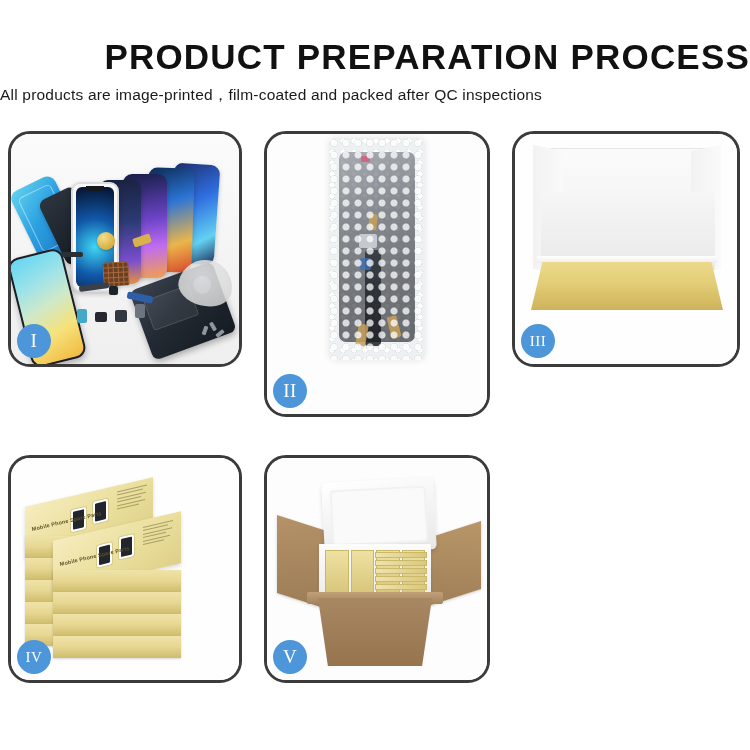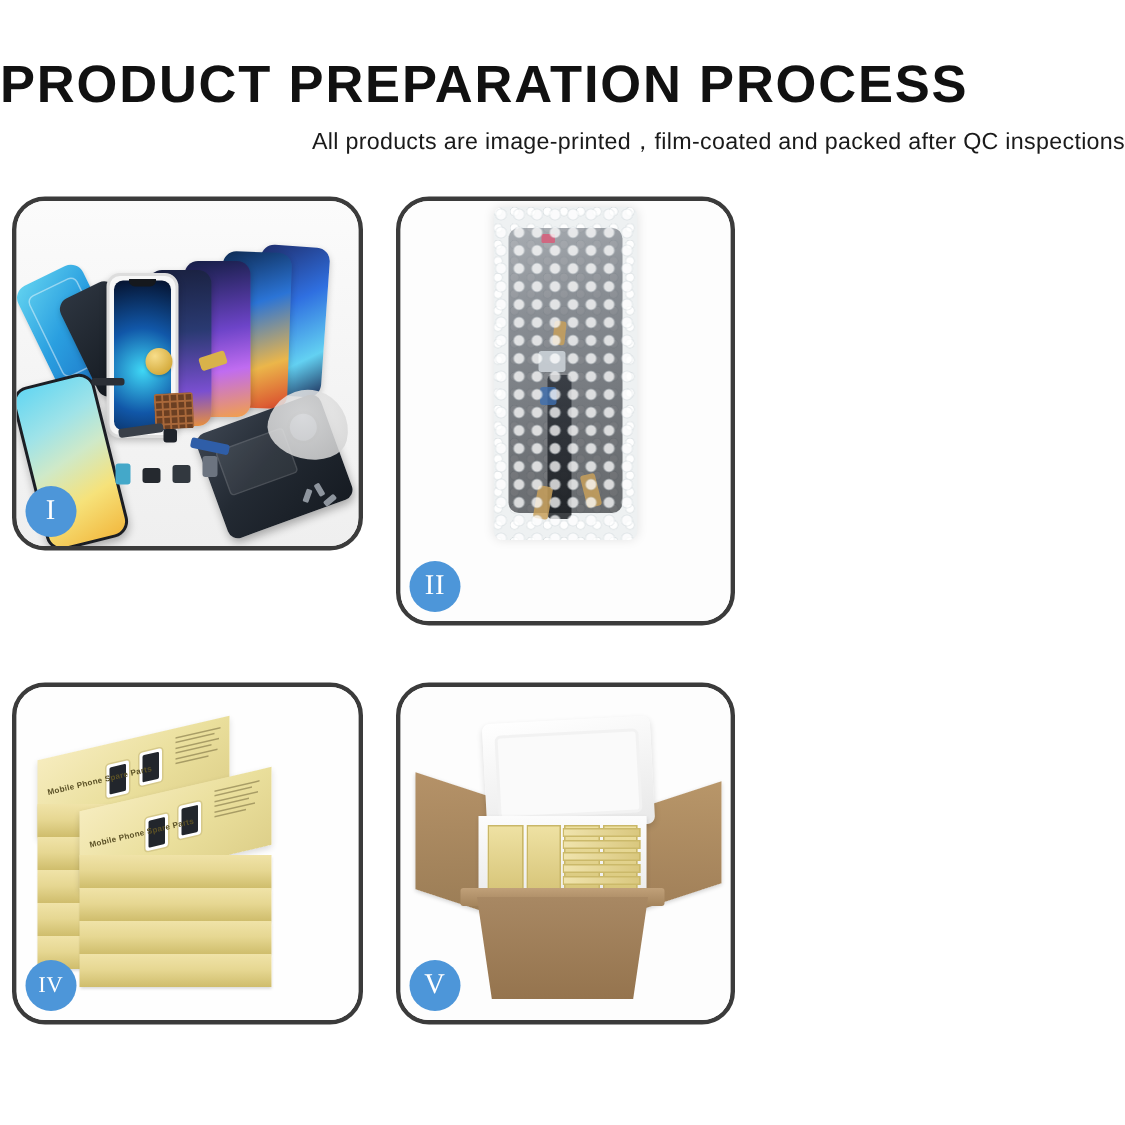--- a/index.html
+++ b/index.html
@@ -5,26 +5,26 @@
   html,body{margin:0;padding:0;}
   body{
     width:750px;height:750px;overflow:hidden;background:#ffffff;
     font-family:"Liberation Sans",sans-serif;
   }
   .page{position:relative;width:750px;height:750px;background:#fff;}
 
   
   .header{position:absolute;left:0;top:0;width:750px;height:118px;}
   .title{
-    position:absolute;left:0;top:36px;width:750px;text-align:left;
+    position:absolute;left:0;top:36px;width:750px;text-align:right;
     font-size:35px;line-height:42px;font-weight:700;color:#111;
     letter-spacing:1.2px;white-space:nowrap;
   }
   .subtitle{
-    position:absolute;left:0;top:84px;width:750px;text-align:right;
+    position:absolute;left:0;top:84px;width:750px;text-align:left;
     font-size:15.5px;line-height:22px;font-weight:400;color:#1a1a1a;
     letter-spacing:.2px;white-space:nowrap;
   }
 
   
   .grid{position:absolute;left:0;top:131px;width:750px;height:560px;}
   .panel{
     position:absolute;border:3px solid #3b3b3b;border-radius:22px;
     background:#ffffff;overflow:hidden;box-sizing:border-box;
   }
@@ -305,20 +305,32 @@
           <div class="lcdgold g1"></div>
           <div class="lcdgold g2"></div>
           <div class="lcdgold g3"></div>
           <div class="redlbl"></div>
           <div class="bubOverlay"></div>
         </div>
       </div>
       <div class="badge">II</div>
     </div>
 
+    <div class="panel p3">
+      <div class="stage">
+        <div class="b3lid"></div>
+        <div class="b3side l"></div>
+        <div class="b3side r"></div>
+        <div class="b3back"></div>
+        <div class="b3inner"></div>
+        <div class="b3lip"></div>
+        <div class="b3tray"></div>
+      </div>
+      <div class="badge small">III</div>
+    </div>
 
     <div class="panel p4">
       <div class="stage">
 
         <div class="stk" style="left:14px;top:34px;">
           <div class="bxtop" style="left:0;top:0;">
             <div class="bximg" style="left:46px;top:14px;transform:none;">
                 <i></i>
               </div>
             <div class="bximg" style="left:68px;top:11px;transform:none;">

